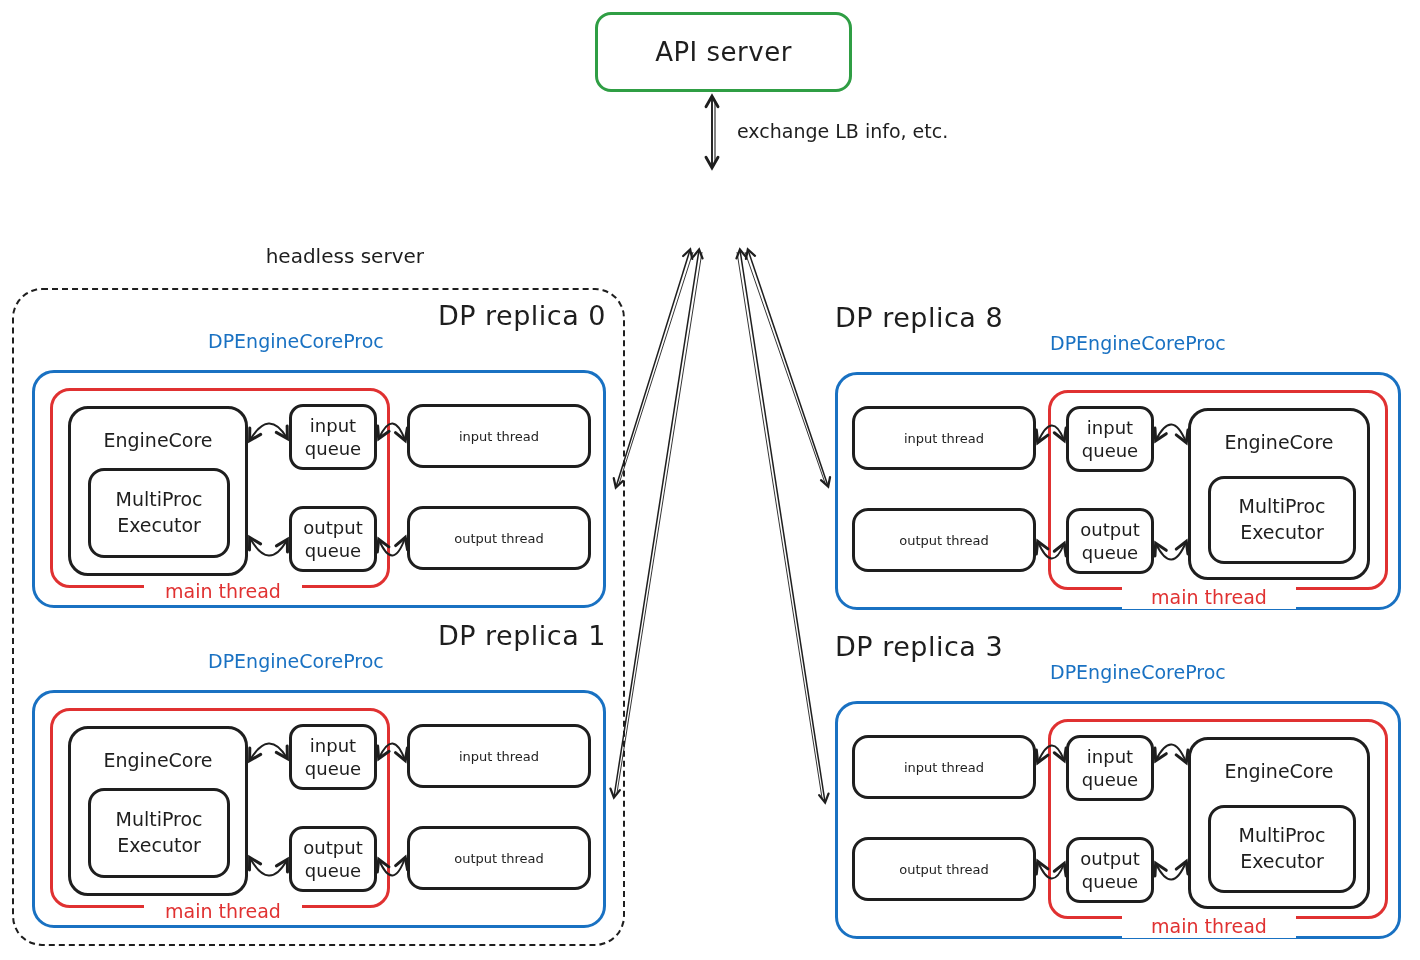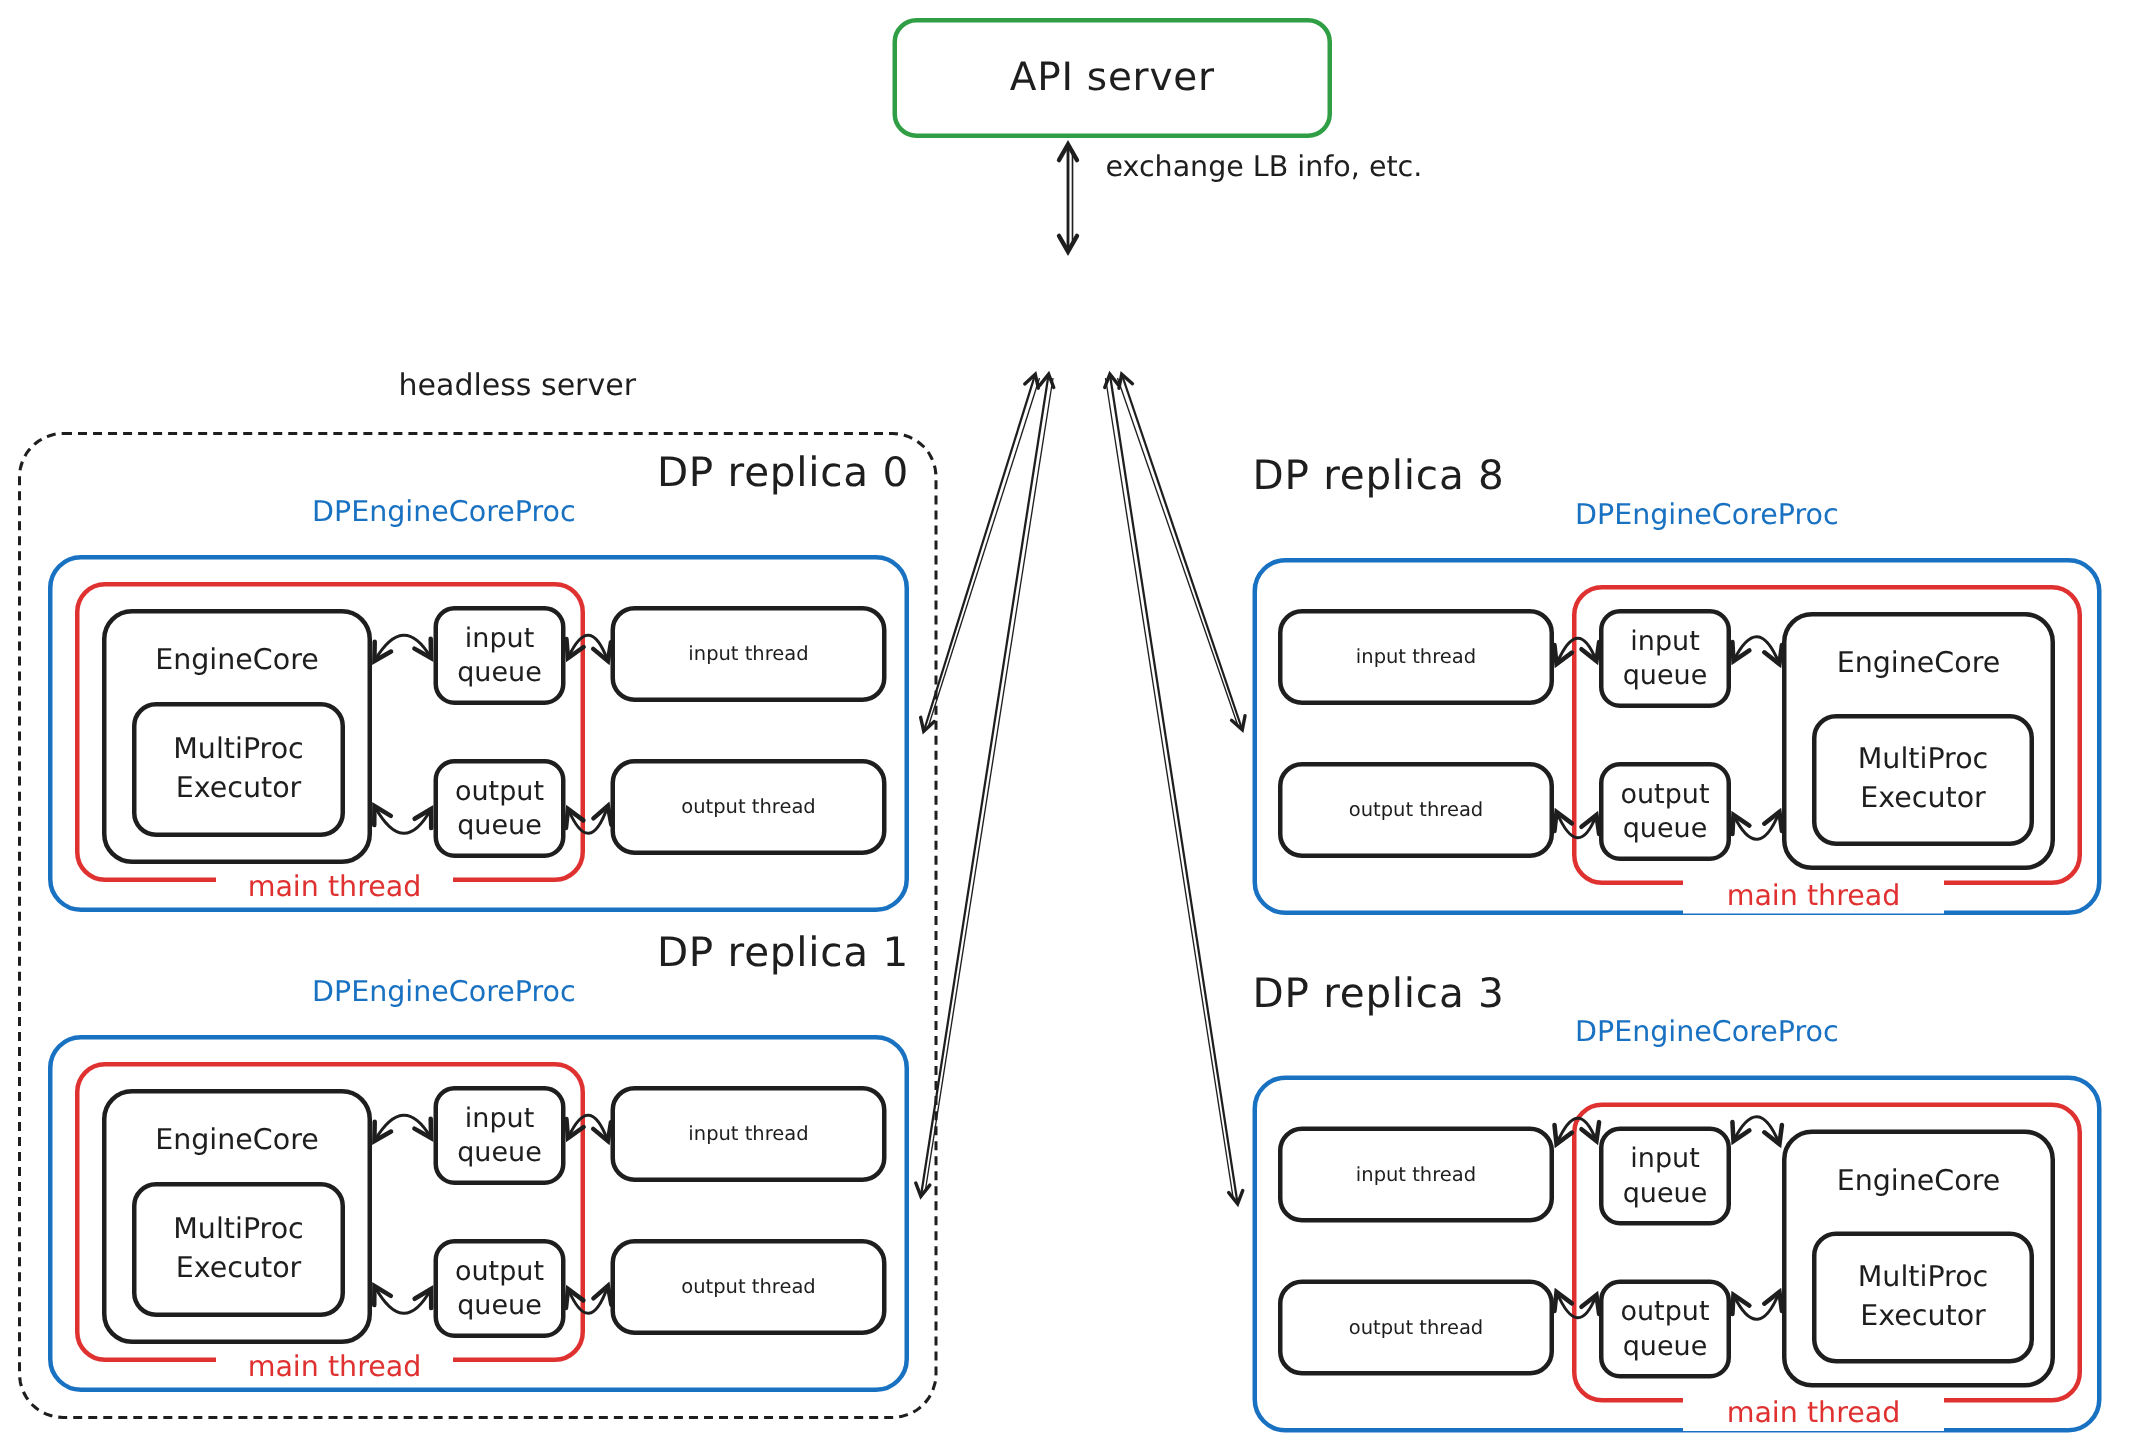--- a/index.html
+++ b/index.html
@@ -6,23 +6,23 @@
     --green:#2f9e44; --orange:#f08c00; --blue:#1971c2; --red:#e03131; --ink:#1e1e1e;
   }
   html,body{margin:0;padding:0;background:#ffffff;}
   body{font-family:"DejaVu Sans", sans-serif; color:var(--ink);}
   #canvas{position:relative;width:1420px;height:960px;background:#fff;overflow:hidden;}
 
   .abs{position:absolute;box-sizing:border-box;}
   .cbox{position:absolute;box-sizing:border-box;display:flex;align-items:center;justify-content:center;background:transparent;}
 
   
-  .api-box{left:595px;top:12px;width:293px;height:80px;border:3px solid var(--green);border-radius:16px;font-size:26px;letter-spacing:.5px;}
+  .api-box{left:595px;top:12px;width:257px;height:80px;border:3px solid var(--green);border-radius:16px;font-size:26px;letter-spacing:.5px;}
   .coord-box{left:590px;top:172px;width:262px;height:74px;border:3px solid var(--orange);border-radius:14px;font-size:25px;letter-spacing:.5px;}
-  .link-label{left:737px;top:100px;font-size:19px;}
+  .link-label{left:737px;top:120px;font-size:19px;}
 
   
   .headless-label{left:224px;top:244px;width:200px;text-align:right;font-size:20px;}
   .dashed-box{left:12px;top:288px;width:613px;height:658px;border:2.2px dashed var(--ink);border-radius:30px;}
 
   
   .replica{position:absolute;width:576px;height:312px;}
   .replica .r-title{position:absolute;font-size:27px;letter-spacing:.5px;white-space:nowrap;}
   .replica .r-proc{position:absolute;font-size:19px;color:var(--blue);white-space:nowrap;}
   .blue-box{position:absolute;left:0;top:70px;width:574px;height:238px;border:3px solid var(--blue);border-radius:22px;box-sizing:border-box;}
@@ -147,21 +147,21 @@
     </div>
     <div class="bbox engine">
       <span>EngineCore</span>
     </div>
     <div class="bbox multiproc">
       <span>MultiProc Executor</span>
     </div>
     <div class="mt-label">main thread</div>
   </div>
 
-  <div class="replica right" style="left:835px;top:647px;">
+  <div class="replica right" style="left:835px;top:631px;">
     <div class="r-title">DP replica 3</div>
     <div class="r-proc">DPEngineCoreProc</div>
     <div class="blue-box"></div>
     <div class="red-box"></div>
     <div class="bbox thread it">
       <span>input thread</span>
     </div>
     <div class="bbox thread ot">
       <span>output thread</span>
     </div>

